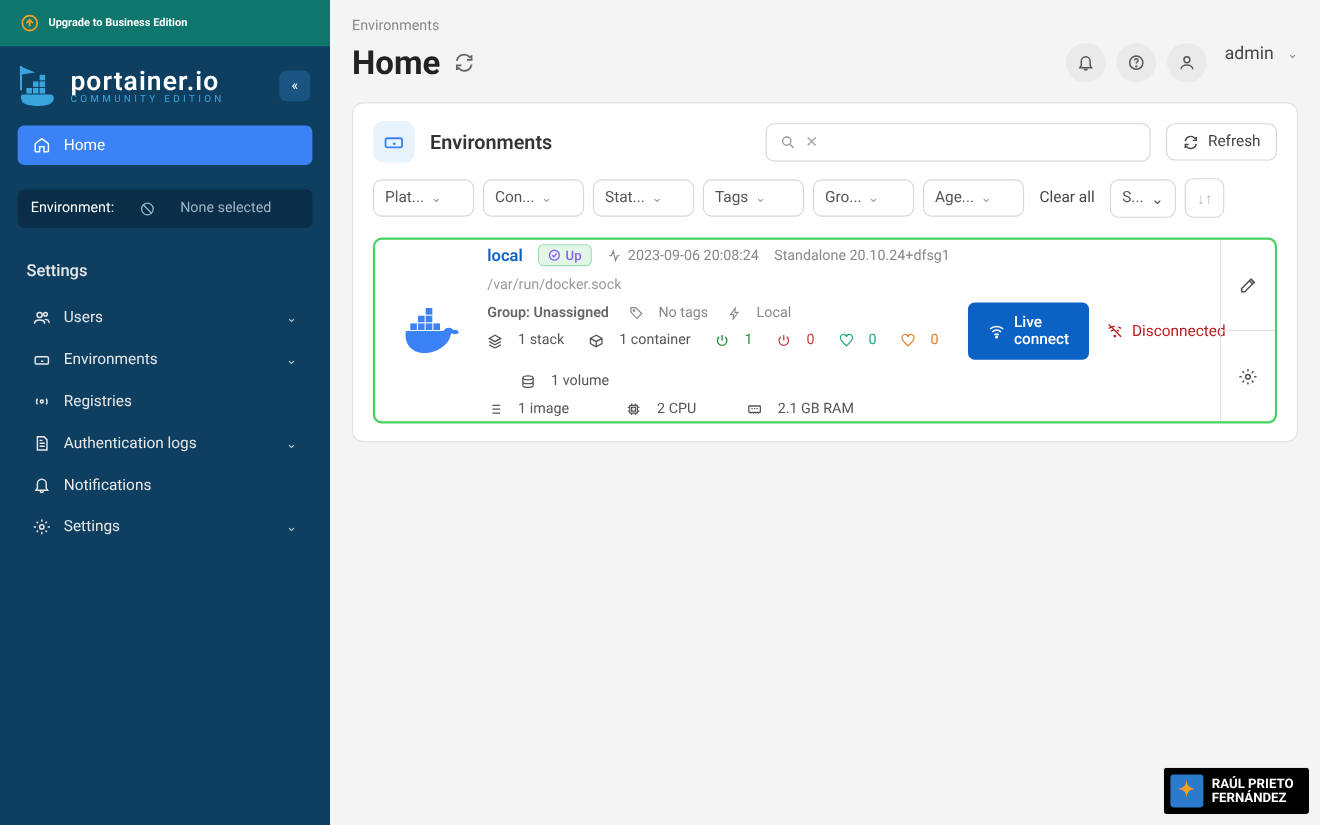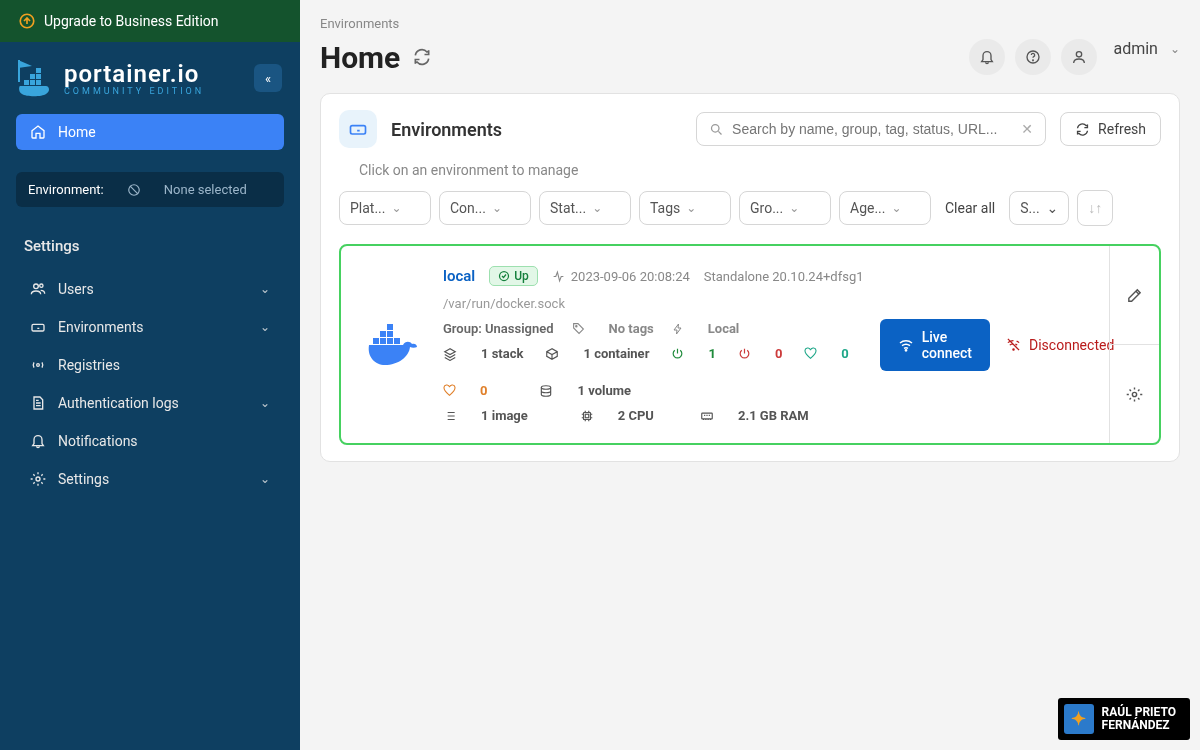--- a/index.html
+++ b/index.html
@@ -2,21 +2,21 @@
 <html><head>
 <meta charset="utf-8">
 <style>
 * { box-sizing: border-box; margin: 0; padding: 0; }
 body { font-family: -apple-system, BlinkMacSystemFont, "Segoe UI", Roboto, sans-serif; background: #f4f4f4; color: #333; width: 1200px; height: 750px; overflow: hidden; }
 
 .app { display: flex; height: 100vh; }
 
 
 .sidebar { width: 300px; background: #0e3f61; color: #fff; display: flex; flex-direction: column; font-size: 14px; position: relative; }
-.upgrade-banner { background: #14532d; padding: 12px 18px; display: flex; align-items: center; gap: 8px; font-size: 14px; font-weight: 400; }
+.upgrade-banner { background: #0f766e; padding: 12px 18px; display: flex; align-items: center; gap: 8px; font-size: 10px; font-weight: 700; }
 .upgrade-banner .arrow-up { color: #f0a020; }
 .logo-area { padding: 16px 18px 8px 18px; display: flex; align-items: center; gap: 10px; position: relative; }
 .logo-text { flex: 1; }
 .logo-main { font-size: 24px; font-weight: 600; letter-spacing: 1px; color: #fff; }
 .logo-sub { font-size: 9px; letter-spacing: 3px; color: #39a5dc; text-transform: uppercase; margin-top: -2px; }
 .collapse-btn { width: 28px; height: 28px; border-radius: 6px; background: #1a5582; display: flex; align-items: center; justify-content: center; cursor: pointer; font-size: 13px; }
 .nav-section { padding: 8px 16px; }
 .nav-item { display: flex; align-items: center; gap: 12px; padding: 10px 14px; border-radius: 6px; cursor: pointer; margin-bottom: 2px; color: #e8e8e8; }
 .nav-item.active { background: #3b82f6; color: #fff; }
 .nav-item .chev { margin-left: auto; font-size: 12px; opacity: 0.8; }
@@ -51,32 +51,32 @@
 
 .filters-row { display: flex; align-items: center; gap: 8px; margin-bottom: 18px; }
 .filter-sel { border: 1px solid #d6d6d6; border-radius: 8px; padding: 8px 10px; display: flex; align-items: center; justify-content: flex-start; gap: 6px; font-size: 14px; color: #555; background: #fff; cursor: pointer; min-width: 92px; }
 .filter-sel .chev { color: #999; font-size: 12px; }
 .clear-all { font-size: 14px; color: #444; cursor: pointer; padding: 0 6px; }
 .sort-sel { border: 1px solid #d6d6d6; border-radius: 8px; padding: 8px 10px; display: flex; align-items: center; gap: 6px; font-size: 14px; color: #555; background: #fff; cursor: pointer; min-width: 60px; justify-content: space-between;}
 .sort-btn { border: 1px solid #d6d6d6; border-radius: 8px; width: 36px; height: 36px; display: flex; align-items: center; justify-content: center; color: #bbb; cursor: pointer; background: #fff; font-size: 14px;}
 
 
 .env-card { border: 2px solid #46d160; border-radius: 8px; display: flex; overflow: hidden; }
-.env-body { flex: 1; display: flex; padding: 20px 22px; gap: 20px; justify-content: center; }
+.env-body { flex: 1; display: flex; padding: 4px 22px; gap: 20px; justify-content: center; }
 .docker-icon { width: 60px; display: flex; align-items: center; justify-content: center; color: #3b82f6; }
 .env-details { flex: 1; display: flex; flex-direction: column; gap: 10px; }
 .env-row1 { display: flex; align-items: center; gap: 14px; flex-wrap: wrap; }
 .env-name { color: #0b62c4; font-weight: 600; font-size: 15px; }
-.badge-up { background: #e2f7e7; color: #15803d; border: 1px solid #9de0af; border-radius: 5px; padding: 2px 8px; font-size: 12px; display: inline-flex; align-items: center; gap: 4px; font-weight: 500;}
+.badge-up { background: #e2f7e7; color: #8b5cf6; border: 1px solid #9de0af; border-radius: 5px; padding: 2px 8px; font-size: 12px; display: inline-flex; align-items: center; gap: 4px; font-weight: 500;}
 .env-meta { color: #888; font-size: 13px; display: inline-flex; align-items: center; gap: 6px;}
 .env-path { color: #999; font-size: 13px; }
 .env-row-tags { display: flex; align-items: center; gap: 18px; font-size: 13px; color: #888; }
 .env-group-lbl { font-weight: 600; color: #666; }
 .stats-row { display: flex; align-items: center; gap: 22px; font-size: 13px; color: #555; flex-wrap: wrap; }
-.stat { display: inline-flex; align-items: center; gap: 24px; font-weight: bold; }
+.stat { display: inline-flex; align-items: center; gap: 14px; }
 .stat-green { color: #1f8b3b; }
 .stat-red { color: #cc3b3b; }
 .stat-cyan { color: #1fa789; }
 .stat-orange { color: #e0802b; }
 
 .env-right { width: 180px; border-left: 0; display: flex; flex-direction: row; justify-content: center; align-items: center; gap: 16px; padding: 0 16px; }
 .live-btn { background: #0b62c4; color: #fff; border-radius: 6px; padding: 10px 18px; display: flex; align-items: center; gap: 8px; cursor: pointer; font-size: 14px; font-weight: 500; width: 100%; justify-content: center;}
 .disconnected { color: #b91c1c; font-size: 14px; display: flex; align-items: center; gap: 8px; }
 
 .env-actions { width: 50px; border-left: 1px solid #e2e2e2; display: flex; flex-direction: column; }
@@ -276,35 +276,33 @@
             </svg>
         </div>
         <div class="card-title">Environments</div>
         <div class="search-box">
           <span>
               <svg width="15" height="15" viewBox="0 0 24 24" fill="none" stroke="currentColor" stroke-width="2">
                 <circle cx="10" cy="10" r="6"></circle>
                 <path d="M20 20l-5-5"></path>
               </svg>
             </span>
-          <input type="text" placeholder="Search by name, group, tag, status, URL..." style="">
           <span class="search-close">✕</span>
         </div>
         <div class="refresh-btn">
           <span>
               <svg width="15" height="15" viewBox="0 0 24 24" fill="none" stroke="currentColor" stroke-width="2">
                 <path d="M4 10a8 8 0 0 1 14-4l2-1M20 14a8 8 0 0 1-14 4l-2 1"></path>
                 <path d="M20 4v5h-5M4 20v-5h5"></path>
               </svg>
             </span>
           <span>Refresh</span>
         </div>
       </div>
 
-      <div class="hint">Click on an environment to manage</div>
 
       <div class="filters-row">
         <div class="filter-sel">
             <span>Plat...</span>
             <span class="chev">⌄</span>
           </div>
         <div class="filter-sel">
             <span>Con...</span>
             <span class="chev">⌄</span>
           </div>

